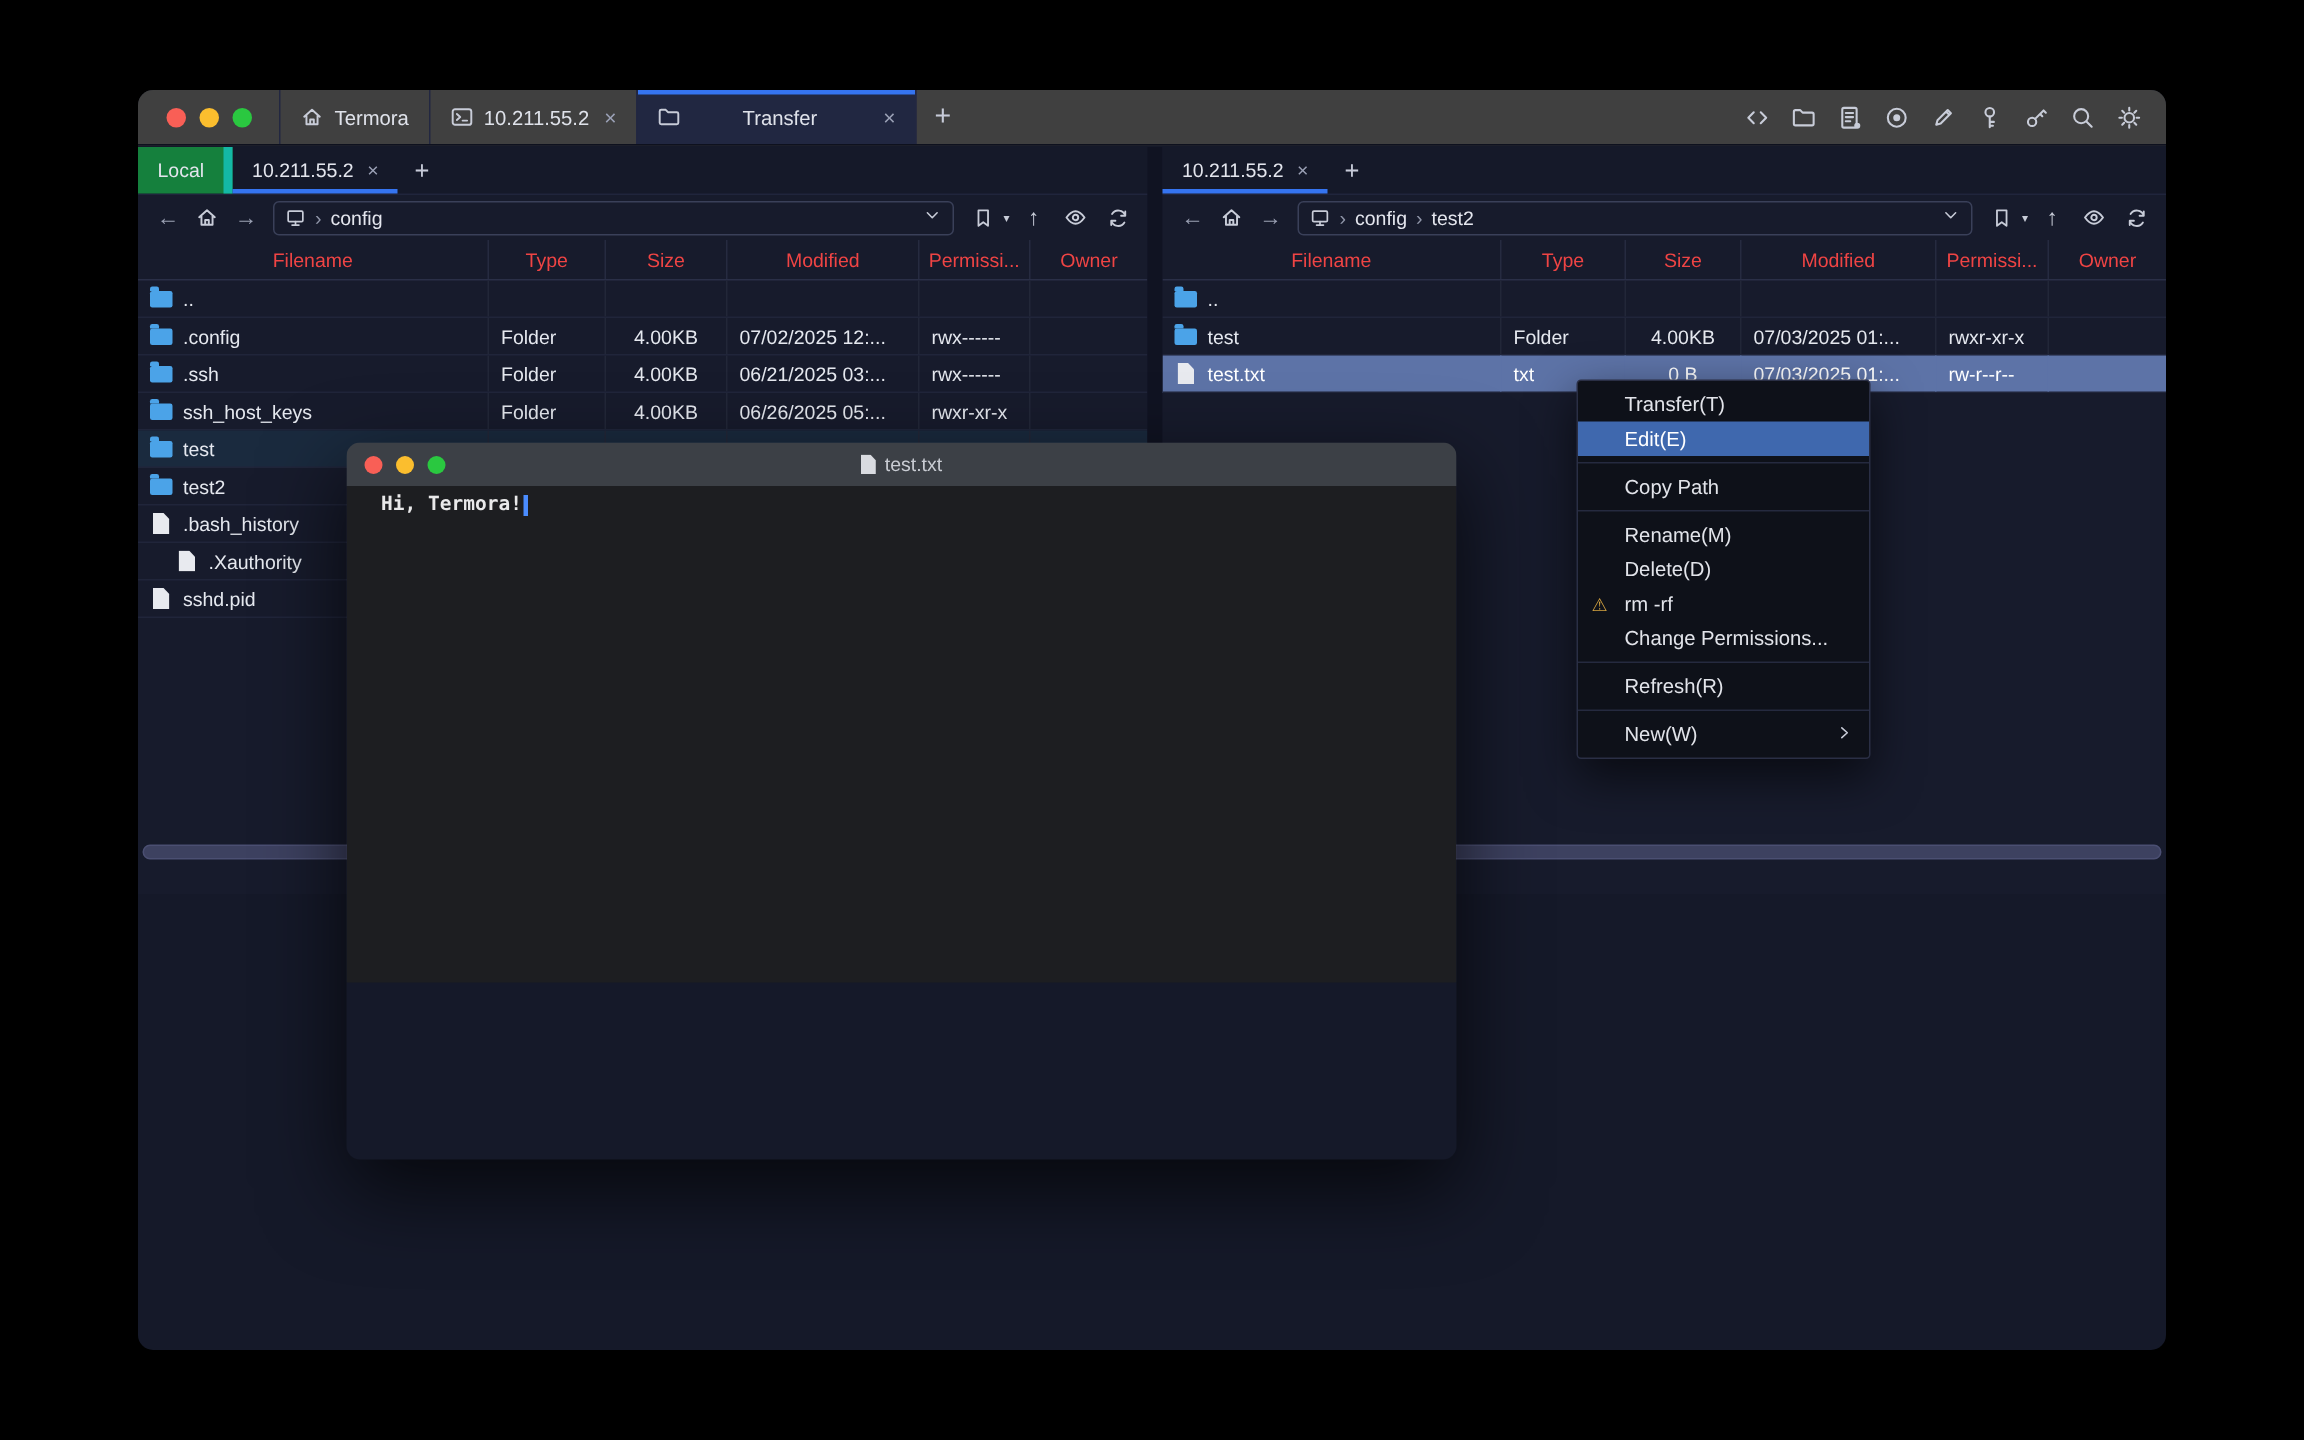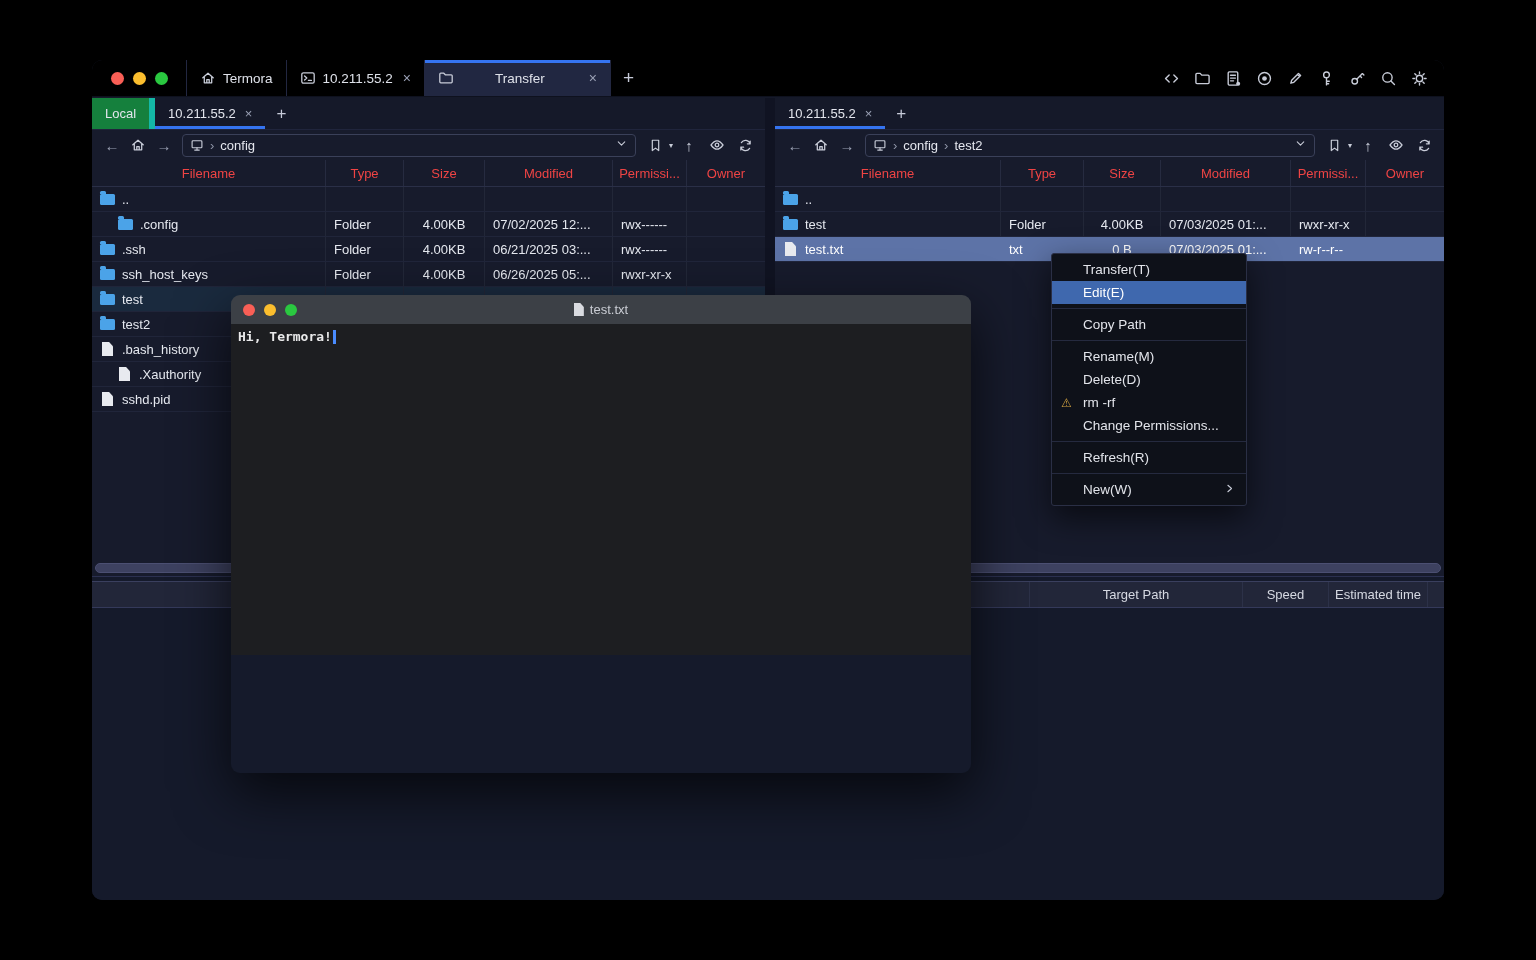--- a/index.html
+++ b/index.html
@@ -2,21 +2,21 @@
 <html><head>
 <meta charset="utf-8">
 <style>
   * { margin:0; padding:0; box-sizing:border-box; }
   html,body { width:1536px; height:960px; background:#000; font-family:"Liberation Sans",sans-serif; overflow:hidden; }
   .window { position:absolute; left:92px; top:60px; width:1352px; height:840px;
             background:#151929; border-radius:10px; overflow:hidden;
             box-shadow:0 25px 70px rgba(0,0,0,.8); }
 
   
-  .titlebar { height:37px; background:#000000; display:flex; align-items:stretch; border-bottom:1px solid #0e111e; }
+  .titlebar { height:37px; background:#404040; display:flex; align-items:stretch; border-bottom:1px solid #0e111e; }
   .traffic { display:flex; gap:9px; align-items:center; padding:0 18px 0 19px; }
   .dot { width:13px; height:13px; border-radius:50%; }
   .dot.r{background:#f95f56}.dot.y{background:#fbbe2e}.dot.g{background:#2ac840}
   .tab { display:flex; align-items:center; gap:7px; padding:0 13px; color:#dfe2ea; font-size:13.5px;
          border-left:1px solid #222741; position:relative; }
   .tab:first-of-type{border-left:none}
   .tab.active { background:#212741; border-right:1px solid #222741; box-shadow:inset 0 3px 0 #3574f0;gap:41px; }
   .tab-close { color:#9aa0b5; font-size:14px; margin-left:3px; cursor:default; }
   .tb-plus { display:flex; align-items:center; padding:0 12px; color:#c7cbd9; font-size:19px; font-weight:300; }
   .win-actions { margin-left:auto; display:flex; align-items:center; gap:6px; padding-right:12px; }
@@ -78,21 +78,21 @@
   .t-col.c-target{width:213px}.t-col.c-speed{width:86px}.t-col.c-eta{width:99px}
 
   
   .editor { position:absolute; left:139px; top:235px; width:740px; height:478px; border-radius:9px; overflow:hidden;
             box-shadow:0 20px 55px rgba(0,0,0,.7); z-index:40; }
   .editor-bar { height:29px; background:#3c4046; display:flex; align-items:center; position:relative; }
   .editor-bar .traffic{padding:0 12px} .editor-bar .dot{width:12px;height:12px}
   .editor-title { position:absolute; left:0; right:0; text-align:center; color:#c9ccd3; font-size:13px;
                   display:flex; align-items:center; justify-content:center; gap:6px; pointer-events:none; }
   .editor-title .fi-file{margin:0; background:#d9dbe0; width:10px; height:13px;}
-  .editor-body { height:331px; background:#1d1e21; padding:4px 7px; font-family:"DejaVu Sans Mono",monospace;
+  .editor-body { height:331px; background:#1d1e21; padding:4px 23px; font-family:"DejaVu Sans Mono",monospace;
                  font-size:13px; font-weight:700; color:#e9e9ea; line-height:17px; }
   .cursor { display:inline-block; width:3px; height:14px; background:#4a8cff; vertical-align:text-bottom; margin-left:1px; }
 
   
   .menu { position:absolute; left:959px; top:193px; width:196px; background:#0e1119; border:1px solid #2a2f45;
           border-radius:3px; padding:4px 0; z-index:50; box-shadow:0 12px 32px rgba(0,0,0,.6); }
   .menu-item { height:23px; display:flex; align-items:center; padding:0 10px 0 31px; color:#e2e4ea; font-size:13.5px; position:relative; }
   .menu-item.hl { background:#3f68ae; color:#fff; }
   .menu-item .warn { position:absolute; left:9px; color:#d5a440; font-size:12px; }
   .menu-item .sub-arrow { margin-left:auto; }
@@ -260,21 +260,21 @@
               <span class="fi-folder"></span>
               <span>..</span>
             </div>
           <div class="td c2"></div>
           <div class="td c3 center"></div>
           <div class="td c4"></div>
           <div class="td c5"></div>
           <div class="td c6"></div>
         </div>
         <div class="tr">
-          <div class="td c1" style="padding-left:18px">
+          <div class="td c1" style="padding-left:0">
               <span class="fi-folder"></span>
               <span>.config</span>
             </div>
           <div class="td c2">Folder</div>
           <div class="td c3 center">4.00KB</div>
           <div class="td c4">07/02/2025 12:...</div>
           <div class="td c5">rwx------</div>
           <div class="td c6"></div>
         </div>
         <div class="tr">
@@ -455,28 +455,20 @@
           <div class="td c4">07/03/2025 01:...</div>
           <div class="td c5">rw-r--r--</div>
           <div class="td c6"></div>
         </div>
       </div>
     </div>
   </div>
 
   <div class="hscroll"></div>
 
-  <div class="transfer">
-    <div class="transfer-head">
-      <div class="t-spacer"></div>
-      <div class="t-col c-target">Target Path</div>
-      <div class="t-col c-speed">Speed</div>
-      <div class="t-col c-eta">Estimated time</div>
-    </div>
-  </div>
 
   <div class="editor">
     <div class="editor-bar">
       <div class="traffic">
         <span class="dot r"></span>
         <span class="dot y"></span>
         <span class="dot g"></span>
       </div>
       <div class="editor-title">
         <span class="fi-file"></span>

